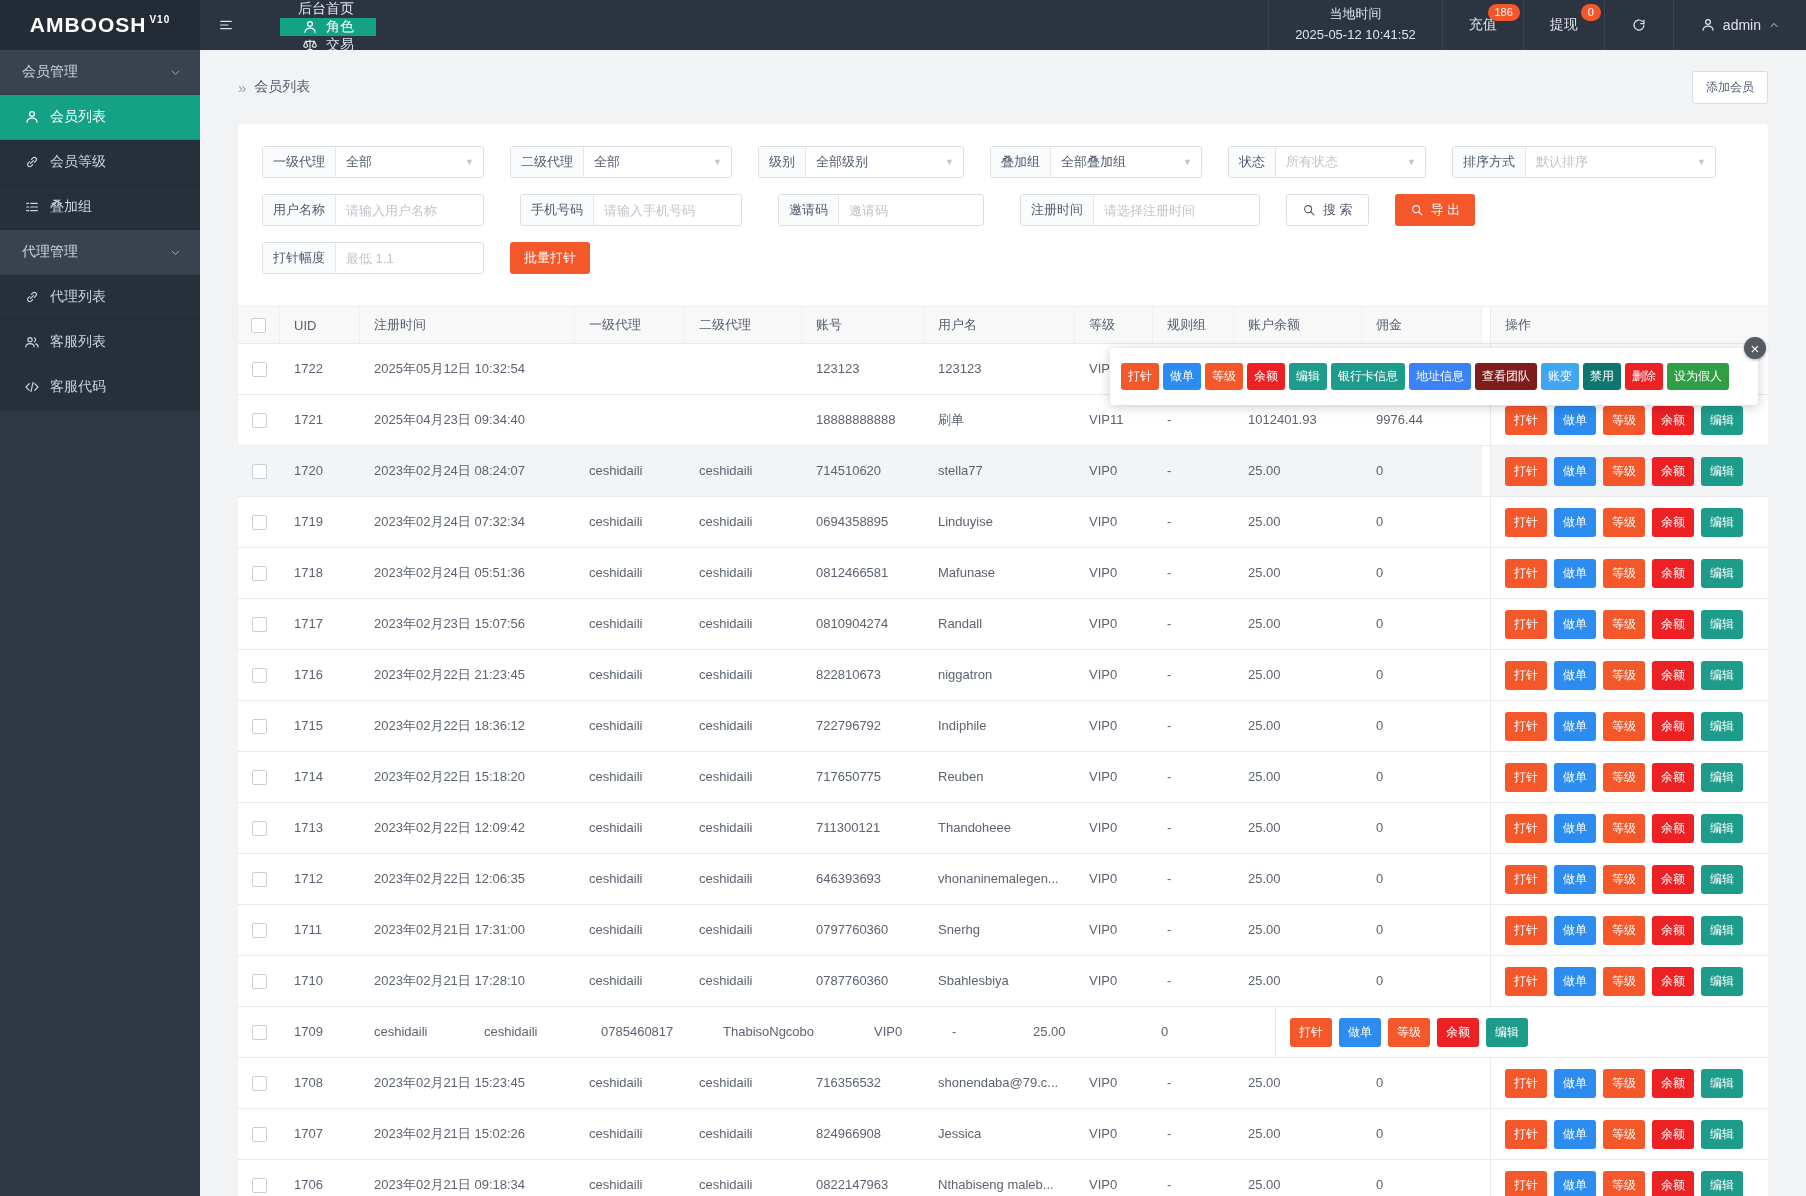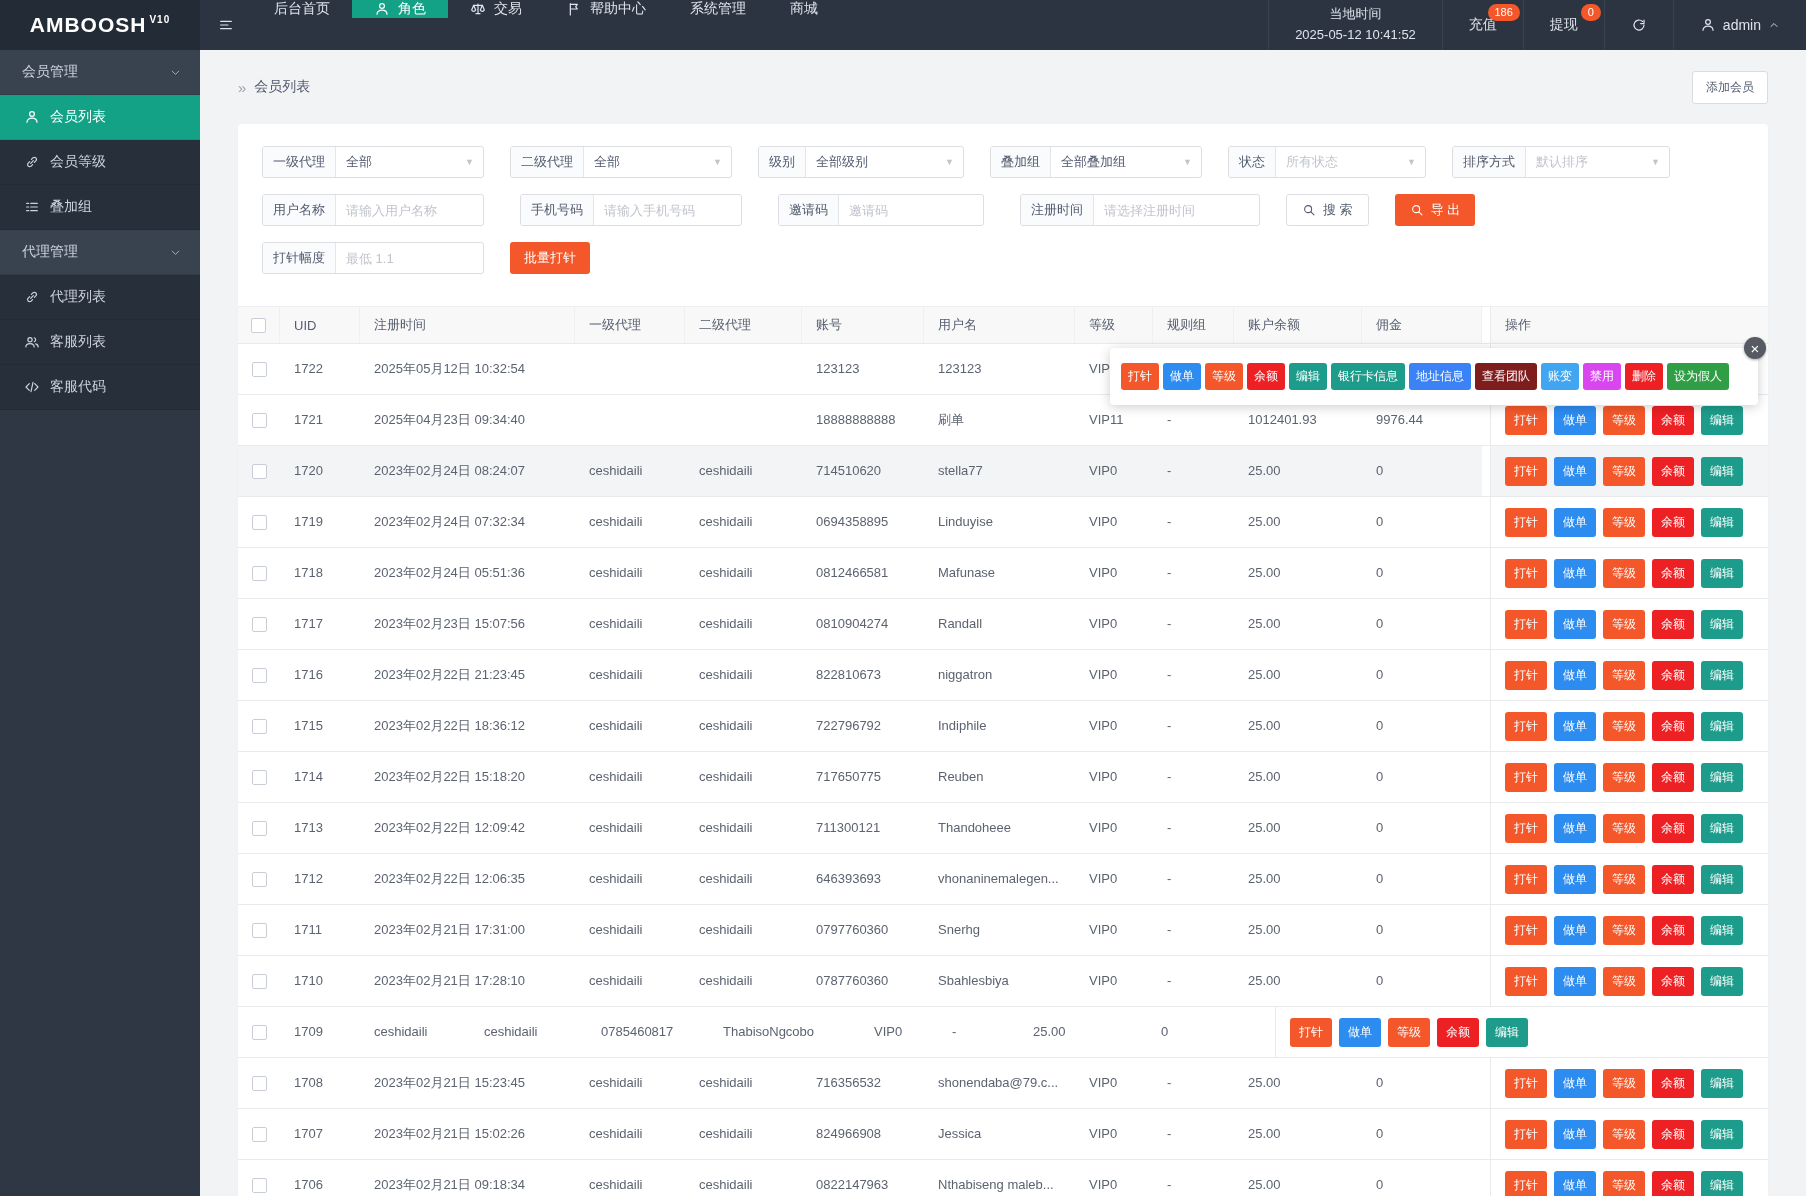--- a/index.html
+++ b/index.html
@@ -5,21 +5,21 @@
   * { margin:0; padding:0; box-sizing:border-box; }
   html,body { width:1806px; height:1196px; overflow:hidden; }
   body { font-family:"Liberation Sans","DejaVu Sans",sans-serif; background:#f2f3f5; color:#515a6e; }
 
   .icon svg { width:16px; height:16px; fill:none; stroke:currentColor; stroke-width:1.8; stroke-linecap:round; stroke-linejoin:round; display:block; }
 
   
   .navbar { height:50px; background:#2b3440; display:flex; align-items:stretch; color:#dfe4ec; font-size:14px; }
   .logo { width:200px; background:#232b36; display:flex; align-items:center; justify-content:center; color:#fff; font-size:21px; font-weight:bold; letter-spacing:1px; flex-shrink:0; }
   .logo sup { font-size:10px; margin-left:3px; position:relative; top:-6px; }
-  #nav-menu { display:flex; align-items:flex-start; }
+  #nav-menu { display:flex; align-items:flex-end;flex-direction:column; }
   .nav-item { display:flex; align-items:center; gap:8px; padding:0 22px; cursor:pointer; white-space:nowrap; }
   .nav-item.hamburger { padding:0 18px; }
   .nav-item.active { background:#13a286; color:#fff; }
   .nav-right { margin-left:auto; display:flex; align-items:stretch; }
   .time-block { display:flex; flex-direction:column; justify-content:center; text-align:center; padding:0 26px; font-size:13px; line-height:1.6; border-left:1px solid rgba(255,255,255,.07); }
   .nav-action { position:relative; display:flex; align-items:center; gap:7px; padding:0 26px; border-left:1px solid rgba(255,255,255,.07); cursor:pointer; white-space:nowrap; }
   .nav-badge { position:absolute; top:4px; right:3px; background:#f4582a; color:#fff; font-size:11px; line-height:1; padding:3px 7px; border-radius:9px; }
   .nav-action .chev svg { width:12px; height:12px; }
 
   
@@ -264,21 +264,21 @@
             <div class="f-group" style="width: 212px;">
               <div class="f-label">叠加组</div>
               <div class="f-value">全部叠加组</div>
               <span class="f-caret">▼</span>
             </div>
             <div class="f-group" style="width: 198px;">
               <div class="f-label">状态</div>
               <div class="f-value muted">所有状态</div>
               <span class="f-caret">▼</span>
             </div>
-            <div class="f-group" style="width: 218px;">
+            <div class="f-group" style="width: 264px;">
               <div class="f-label">排序方式</div>
               <div class="f-value muted">默认排序</div>
               <span class="f-caret">▼</span>
             </div>
           </div>
         <div class="f-row">
           <div class="f-items" id="filter-inputs">
               <div class="f-group" style="width: 222px;">
                 <div class="f-label">用户名称</div>
                 <input class="f-input" placeholder="请输入用户名称" style="">
@@ -737,21 +737,21 @@
         <div class="popup" id="popup">
             <button class="abtn" style="background: rgb(244, 88, 42);">打针</button>
             <button class="abtn" style="background: rgb(45, 140, 240);">做单</button>
             <button class="abtn" style="background: rgb(244, 88, 42);">等级</button>
             <button class="abtn" style="background: rgb(237, 32, 36);">余额</button>
             <button class="abtn" style="background: rgb(30, 156, 139);">编辑</button>
             <button class="abtn" style="background: rgb(30, 156, 139);">银行卡信息</button>
             <button class="abtn" style="background: #3b82f6;">地址信息</button>
             <button class="abtn" style="background: #7f1d1d;">查看团队</button>
             <button class="abtn" style="background: rgb(65, 166, 241);">账变</button>
-            <button class="abtn" style="background: #d946ef;">禁用</button>
+            <button class="abtn" style="background: #0f766e;">禁用</button>
             <button class="abtn" style="background: rgb(237, 32, 36);">删除</button>
             <button class="abtn" style="background: rgb(47, 158, 68);">设为假人</button>
             <div class="popup-close">×</div>
           </div>
       </div>
     </div>
   </div>
 </div>
 
 </body></html>

